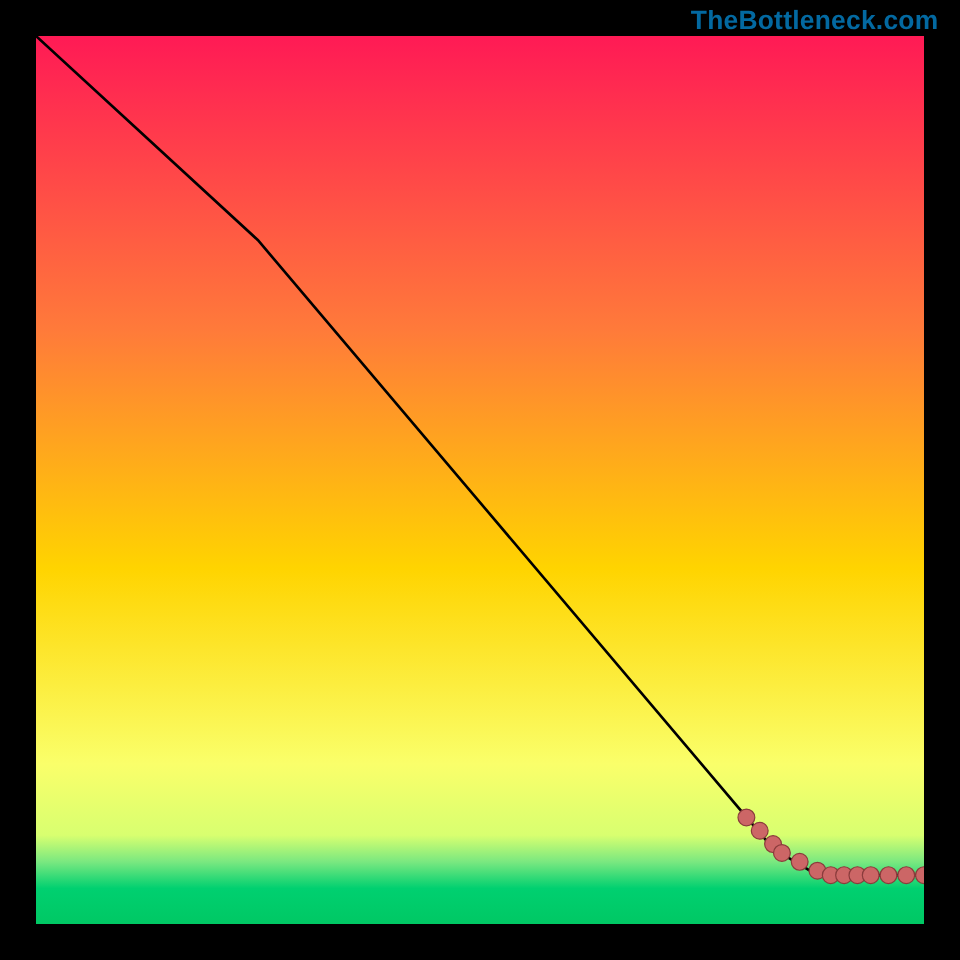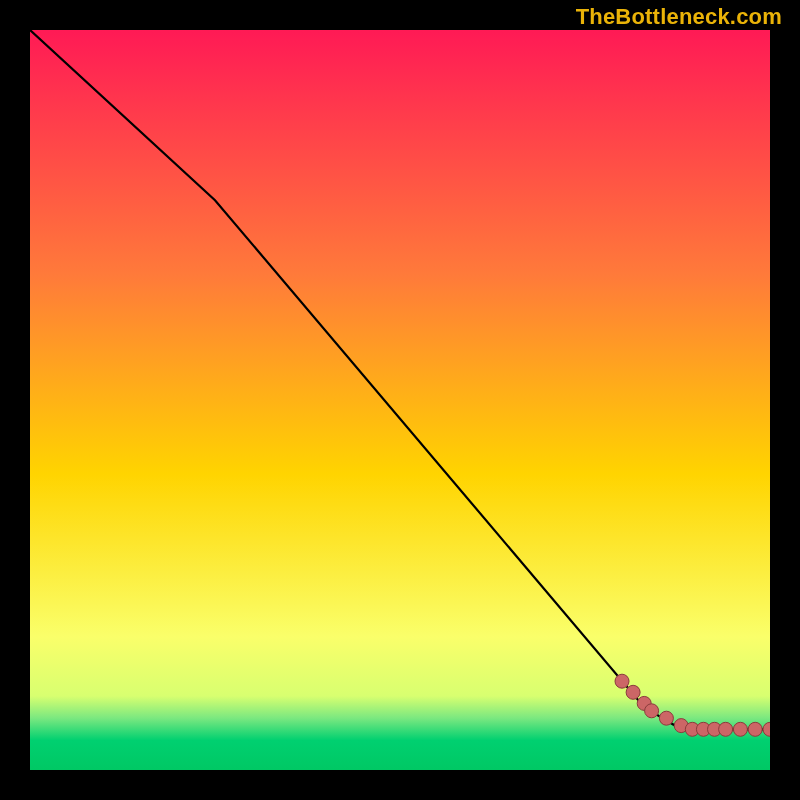--- a/index.html
+++ b/index.html
@@ -16,21 +16,21 @@
     width: 800px;
     height: 800px;
     background: #000;
   }
   .watermark {
     position: absolute;
     top: 4px;
     right: 18px;
     font-size: 22px;
     font-weight: 600;
-    color: #eab308;
+    color: #0369a1;
     letter-spacing: 0.2px;
     z-index: 20;
   }
   .plot-area {
     position: absolute;
     top: 30px;
     left: 30px;
     width: 740px;
     height: 740px;
     overflow: hidden;

